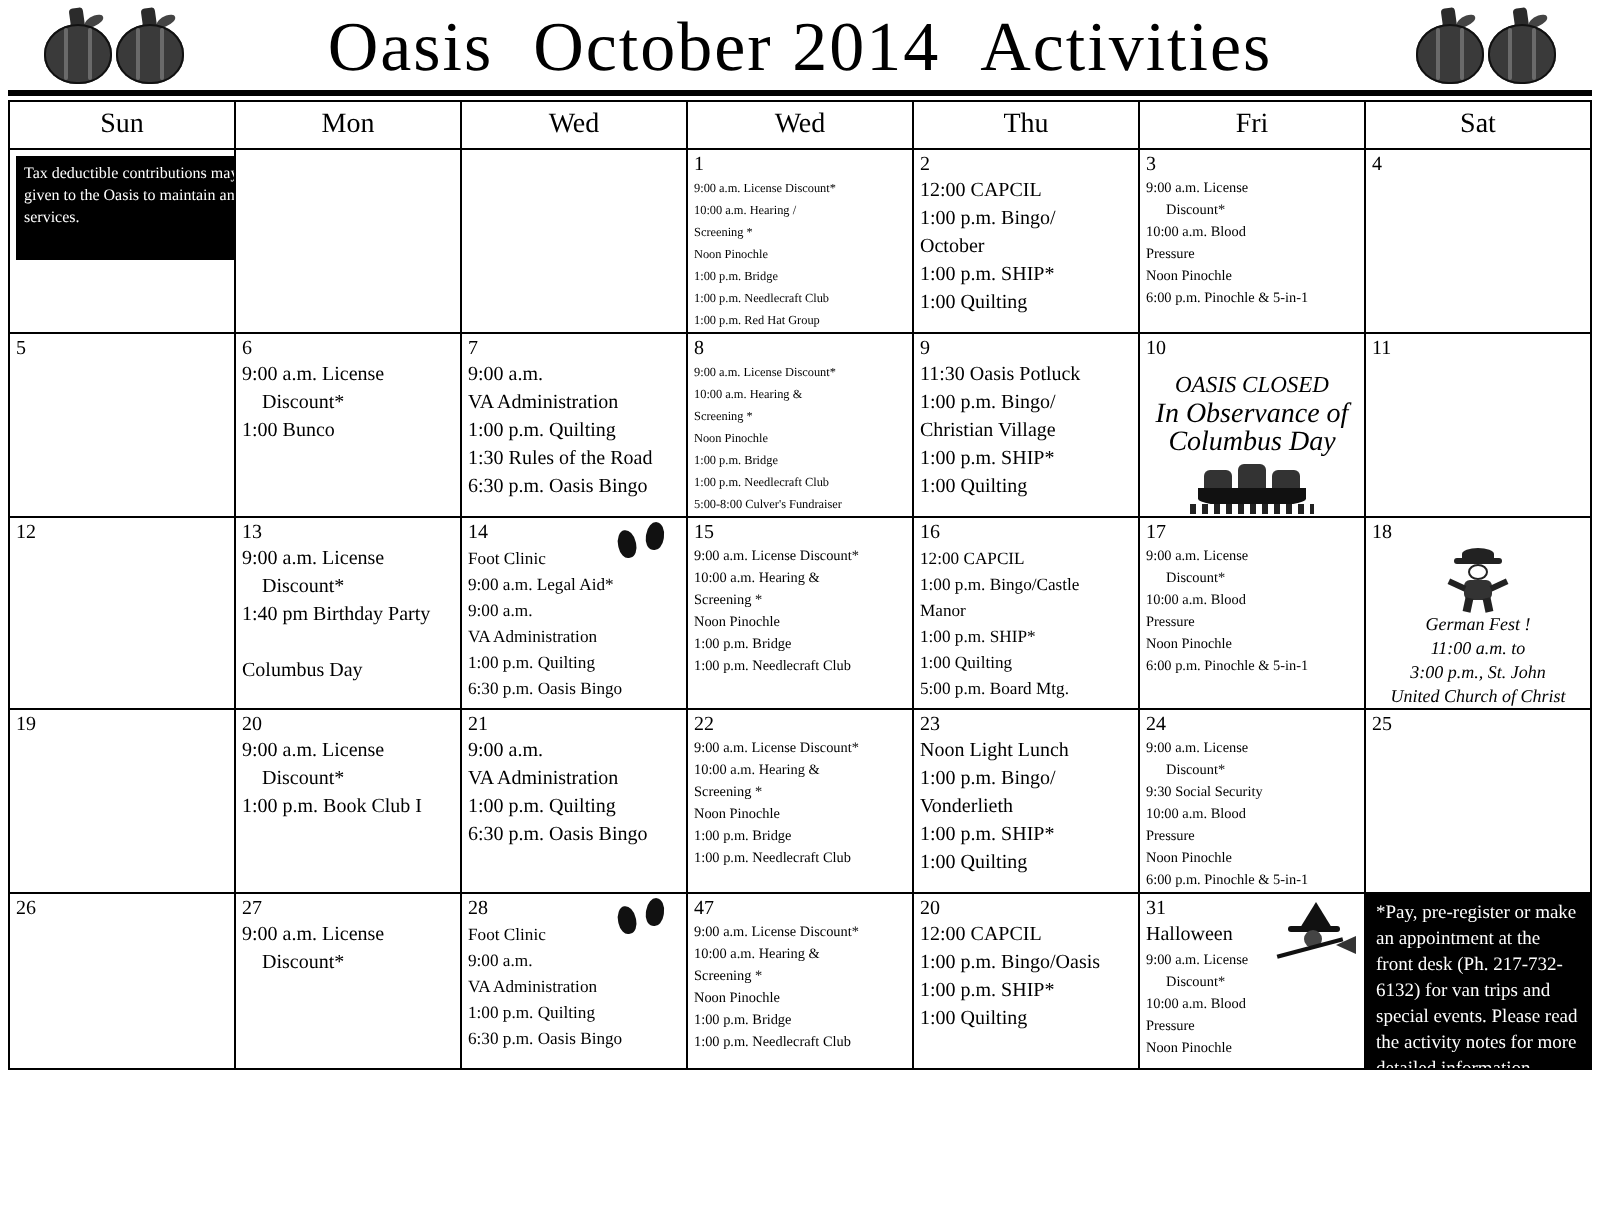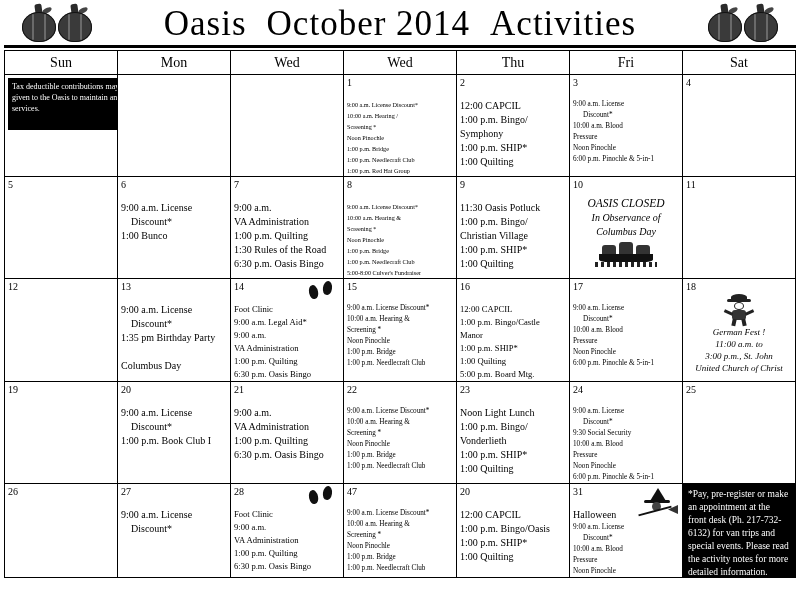--- a/index.html
+++ b/index.html
@@ -71,21 +71,21 @@
     padding:0;
     position:relative;
     overflow:hidden;
   }
   .cell { position:relative; width:100%; height:100%; padding:2px 3px 0 3px; }
   .daynum {
     font-size:10px;
     font-family:"Liberation Serif", serif;
     line-height:11px;
   }
-  .events { margin-top:11px; }
+  .events { margin-top:1px; }
   .ev { line-height:11px; }
   .ev.s6 { font-size:6.2px; }
   .ev.s7 { font-size:7.2px; line-height:11px; }
   .ev.s8 { font-size:8.6px; line-height:13px; }
   .ev.s9 { font-size:10px; line-height:14px; }
   .ev.b { font-weight:normal; }
   .ev.indent { padding-left:10px; }
 
   
   .notice-black {
@@ -94,21 +94,21 @@
     width:143px; height:52px;
     background:#000; color:#fff;
     font-size:8px; line-height:11px;
     padding:3px 4px;
     font-family:"Liberation Serif", serif;
   }
 
   
   .closed { text-align:center; padding-top:6px;font-style:italic; }
   .closed .l1 { font-size:11.5px; line-height:15px; }
-  .closed .l2 { font-size:10px; line-height:14px; }
+  .closed .l2 { font-size:14px; line-height:14px; }
 
   
   .ship {
     margin:4px auto 0 auto; width:62px; height:24px; position:relative;
   }
   .ship .hull {
     position:absolute; bottom:4px; left:4px; width:54px; height:9px;
     background:#111; border-radius:0 0 40% 40%;
   }
   .ship .wave {
@@ -249,21 +249,21 @@
                 <div class="ev s6">1:00 p.m. Red Hat Group</div>
               </div>
             </div>
           </td>
           <td>
             <div class="cell">
               <div class="daynum">2</div>
               <div class="events">
                 <div class="ev s9">12:00 CAPCIL</div>
                 <div class="ev s9">1:00 p.m. Bingo/</div>
-                <div class="ev s9">Symphony</div>
+                <div class="ev s9">October</div>
                 <div class="ev s9">1:00 p.m. SHIP*</div>
                 <div class="ev s9">1:00 Quilting</div>
               </div>
             </div>
           </td>
           <td>
             <div class="cell">
               <div class="daynum">3</div>
               <div class="events">
                 <div class="ev s7">9:00 a.m. License</div>
@@ -367,21 +367,21 @@
               <div class="daynum">12</div>
               <div class="events"></div>
             </div>
           </td>
           <td>
             <div class="cell">
               <div class="daynum">13</div>
               <div class="events">
                 <div class="ev s9">9:00 a.m. License</div>
                 <div class="ev s9 indent">Discount*</div>
-                <div class="ev s9">1:35 pm Birthday Party</div>
+                <div class="ev s9">1:40 pm Birthday Party</div>
                 <div class="ev s9">&nbsp;</div>
                 <div class="ev s9">Columbus Day</div>
               </div>
             </div>
           </td>
           <td>
             <div class="cell">
               <div class="daynum">14</div>
               <div class="feet">
                 <div class="foot f1"></div>

